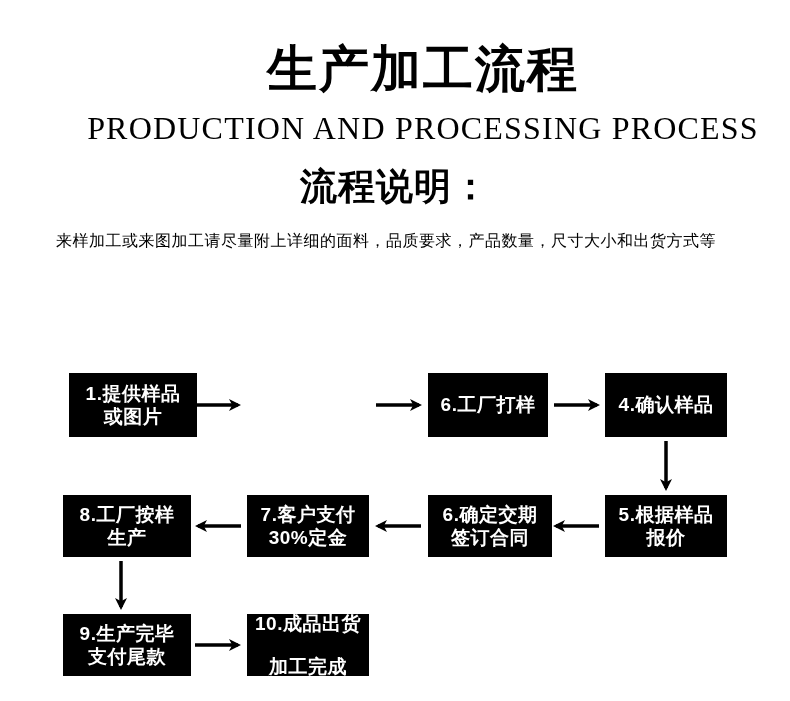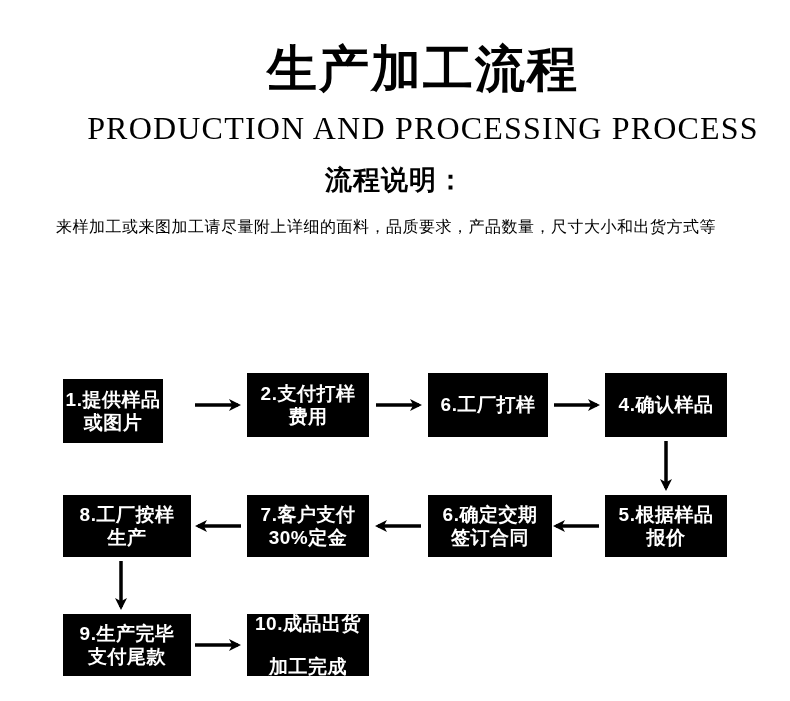--- a/index.html
+++ b/index.html
@@ -47,21 +47,21 @@
   #desc-block {
     position: absolute;
     top: 162px;
     left: 0;
     width: 790px;
   }
   #desc-heading {
     text-align: center;
     font-family: "Liberation Sans", sans-serif;
     font-weight: bold;
-    font-size: 27px;
+    font-size: 37px;
     letter-spacing: 1px;
     color: #000;
   }
   #desc-body {
     margin: 16px 0 0 0;
     padding: 0 56px 0 56px;
     font-family: "Liberation Serif", serif;
     font-size: 16px;
     line-height: 1.65;
     letter-spacing: 0.5px;
@@ -144,27 +144,23 @@
 
     <line x1="599" y1="526" x2="556" y2="526" stroke="#000" stroke-width="3.5" marker-end="url(#ah-l)"></line>
     <line x1="421" y1="526" x2="378" y2="526" stroke="#000" stroke-width="3.5" marker-end="url(#ah-l)"></line>
     <line x1="241" y1="526" x2="198" y2="526" stroke="#000" stroke-width="3.5" marker-end="url(#ah-l)"></line>
 
     <line x1="121" y1="561" x2="121" y2="607" stroke="#000" stroke-width="3.5" marker-end="url(#ah-d)"></line>
 
     <line x1="195" y1="645" x2="238" y2="645" stroke="#000" stroke-width="3.5" marker-end="url(#ah-r)"></line>
   </svg>
 
-  <div class="node" style="left:63px;  top:373px; width:100px; height:64px;margin-top:6px;">
+  <div class="node" style="left:69px;  top:373px; width:128px; height:64px;">
     <span class="line1">1.提供样品</span>
     <span class="line2">或图片</span>
-  </div>
-  <div class="node" style="left:247px; top:373px; width:122px; height:64px;">
-    <span class="line1">2.支付打样</span>
-    <span class="line2">费用</span>
   </div>
   <div class="node" style="left:428px; top:373px; width:120px; height:64px;">
     <span class="line1">6.工厂打样</span>
 
   </div>
   <div class="node" style="left:605px; top:373px; width:122px; height:64px;">
     <span class="line1">4.确认样品</span>
 
   </div>
 

